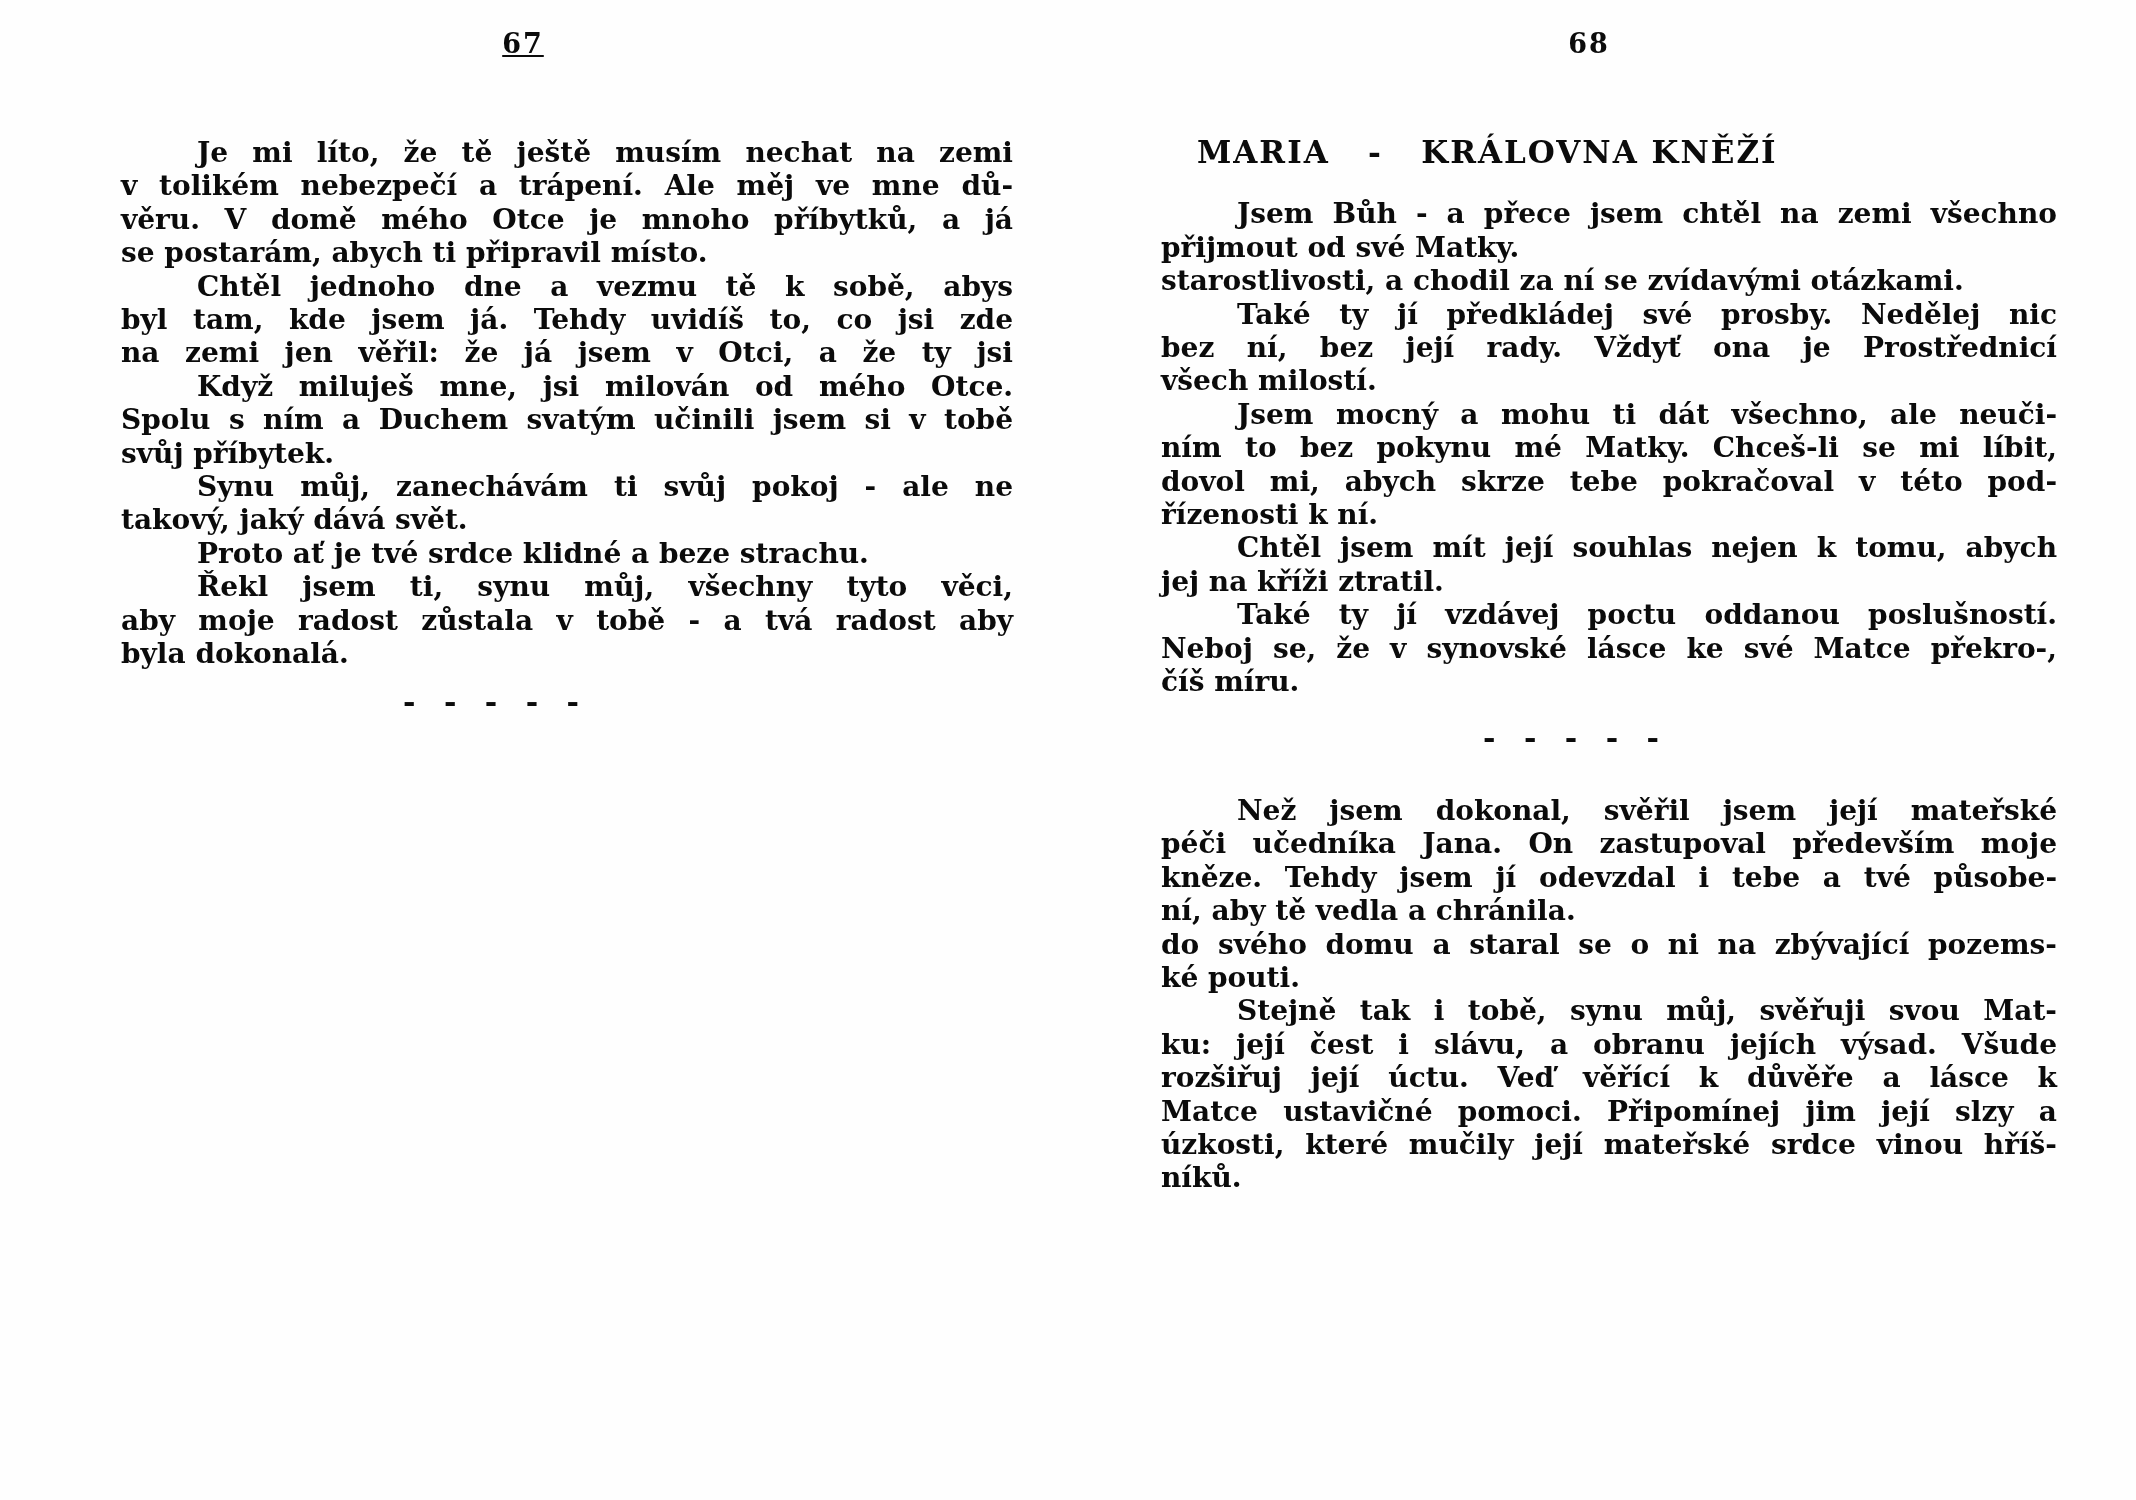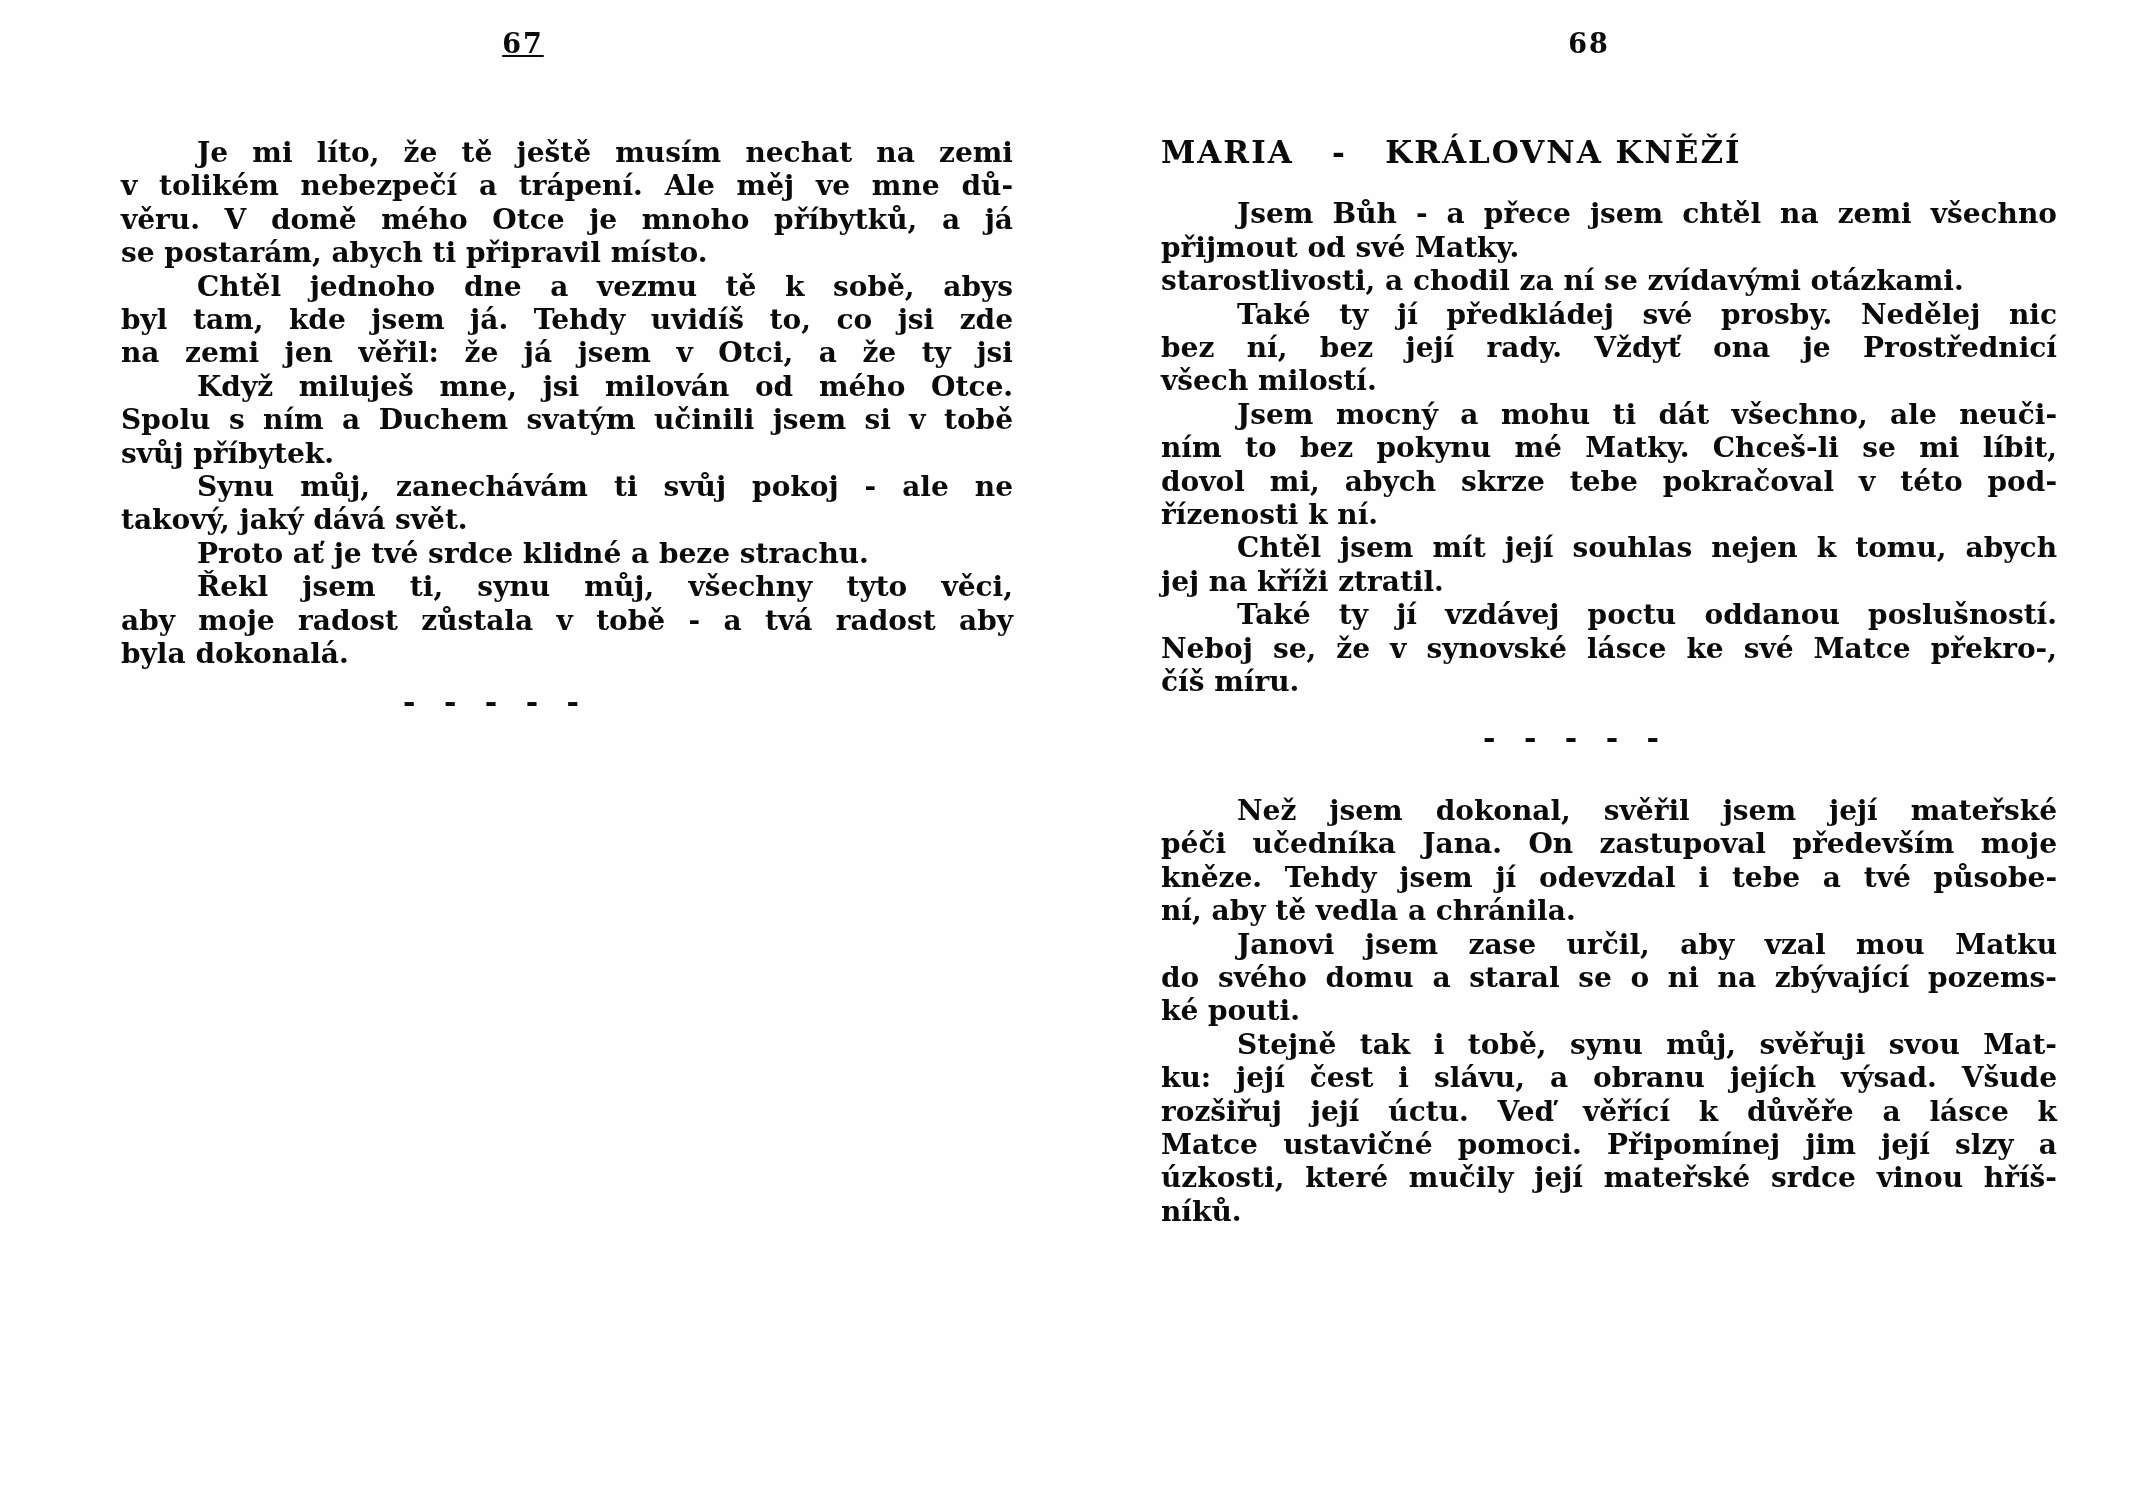--- a/index.html
+++ b/index.html
@@ -46,20 +46,21 @@
   .line.para-start { text-indent: 76px; }
   .line.para-end   { text-align-last: left; }
 
   .heading {
     white-space: pre;
     font-size: 31px;
     font-weight: 700;
     letter-spacing: 2px;
     line-height: 33.4px;
     margin-bottom: 28px;
+    margin-left: 36px;
   }
 
   .separator {
     font-weight: 700;
     font-size: 30px;
     line-height: 33.4px;
     word-spacing: 14px;
     letter-spacing: 2px;
     white-space: pre;
   }
@@ -113,21 +114,20 @@
       <div class="line para-start">Také ty jí vzdávej poctu oddanou poslušností.</div>
       <div class="line">Neboj se, že v synovské lásce ke své Matce překro-,</div>
       <div class="line para-end">číš míru.</div>
     </div>
   <div class="separator" id="sep-right">- - - - -</div>
   <div>
       <div class="line para-start">Než jsem dokonal, svěřil jsem její mateřské</div>
       <div class="line">péči učedníka Jana. On zastupoval především moje</div>
       <div class="line">kněze. Tehdy jsem jí odevzdal i tebe a tvé působe-</div>
       <div class="line para-end">ní, aby tě vedla a chránila.</div>
-      <div class="line para-start">Janovi jsem zase určil, aby vzal mou Matku</div>
       <div class="line">do svého domu a staral se o ni na zbývající pozems-</div>
       <div class="line para-end">ké pouti.</div>
       <div class="line para-start">Stejně tak i tobě, synu můj, svěřuji svou Mat-</div>
       <div class="line">ku: její čest i slávu, a obranu jejích výsad. Všude</div>
       <div class="line">rozšiřuj její úctu. Veď věřící k důvěře a lásce k</div>
       <div class="line">Matce ustavičné pomoci. Připomínej jim její slzy a</div>
       <div class="line">úzkosti, které mučily její mateřské srdce vinou hříš-</div>
       <div class="line para-end">níků.</div>
     </div>
 </div>

